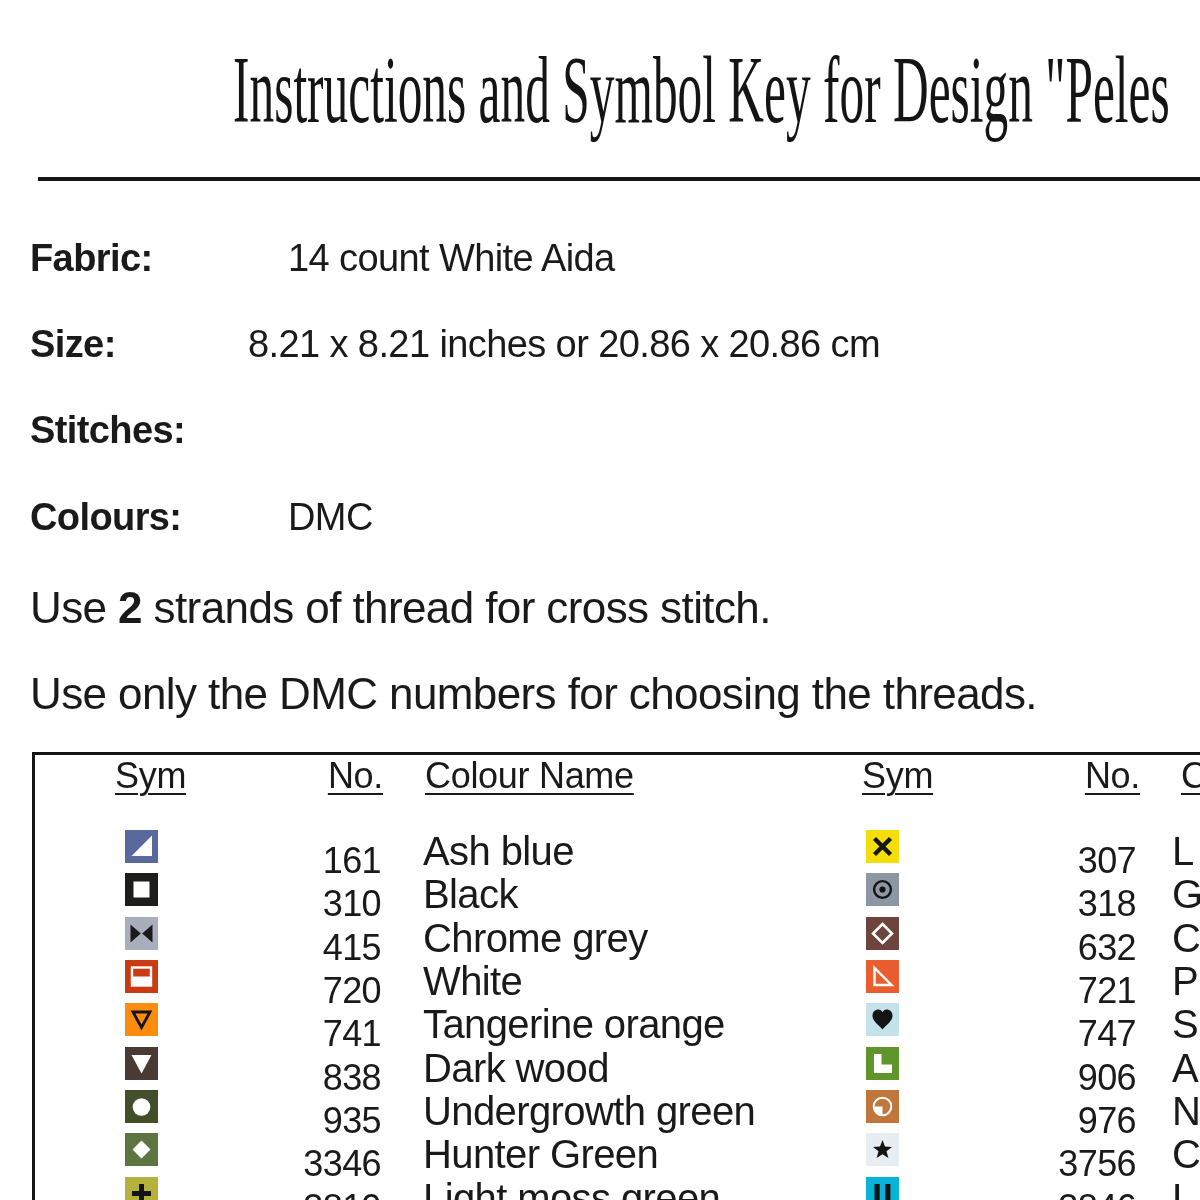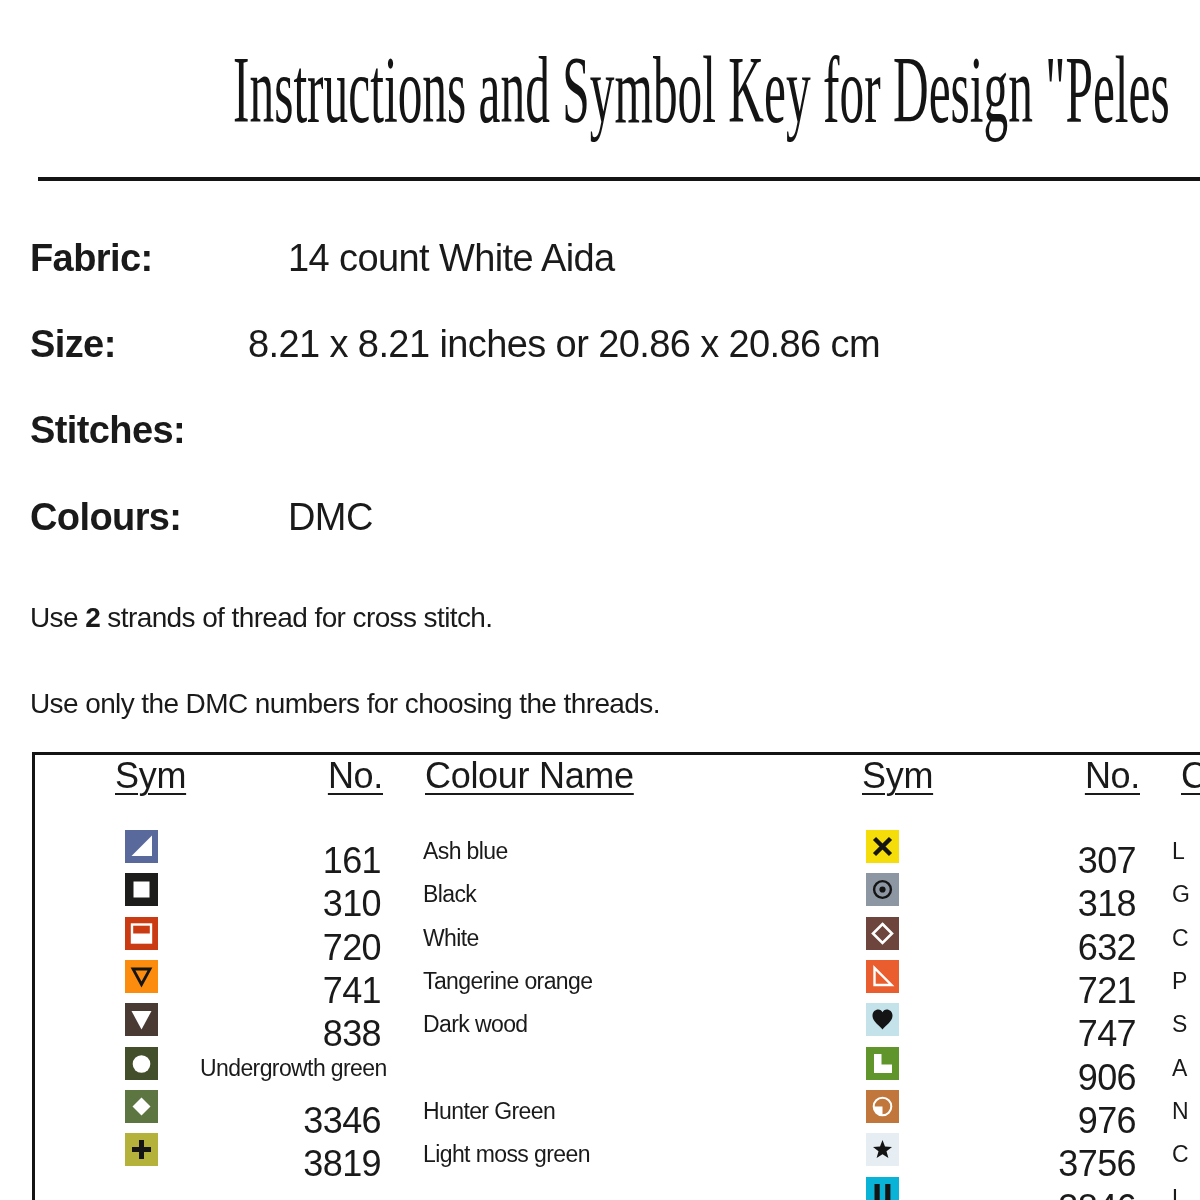--- a/index.html
+++ b/index.html
@@ -13,21 +13,21 @@
     font-family:"Liberation Serif", serif; font-size:95px; line-height:1.05;
     white-space:nowrap; transform:scaleX(0.52); transform-origin:0 0;
     color:#141414;
   }
   .rule { position:absolute; left:38px; top:177px; width:1162px; height:4px; background:#141414; }
 
   .meta-row { position:absolute; left:0; width:1200px; height:40px; font-size:38px; letter-spacing:-0.6px; }
   .meta-row .label { position:absolute; left:30px; font-weight:bold; white-space:nowrap; }
   .meta-row .value { position:absolute; white-space:nowrap; }
 
-  .note { position:absolute; left:30px; font-size:28px; letter-spacing:-0.6px; white-space:nowrap;margin-top:19px; }
+  .note { position:absolute; left:30px; font-size:44px; letter-spacing:-0.6px; white-space:nowrap; }
 
   .key-table {
     position:absolute; left:32px; top:752px; width:1500px; height:620px;
     border:3px solid #141414;
   }
   .hdr {
     position:absolute; top:0px; font-size:36px; letter-spacing:-0.3px; white-space:nowrap;
     text-decoration:underline; text-underline-offset:5px; text-decoration-thickness:2px;
   }
   .hdr-sym-left   { left:80px; }
@@ -37,21 +37,21 @@
   .hdr-no-right   { left:1005px; width:100px; text-align:right; }
   .hdr-col-right  { left:1146px; }
 
   .rows { position:absolute; top:75px; }
   .rows-left  { left:90px; }
   .rows-right { left:831px; }
   .row { height:33px; margin-bottom:10.33px; display:flex; align-items:center; white-space:nowrap; }
   .sym-cell { width:33px; height:33px; display:block; flex:0 0 33px; }
   .sym-cell svg { display:block; }
   .num  { display:block; text-align:right; font-size:36px; letter-spacing:-0.6px; position:relative; top:5px;margin-top:19px; }
-  .name { display:block; font-size:23px; letter-spacing:-0.6px; position:relative; top:5px; }
+  .name { display:block; font-size:40px; letter-spacing:-0.6px; position:relative; top:5px; }
   .rows-left  .num  { width:223px; }
   .rows-right .num  { width:237px; }
   .rows-left  .name { margin-left:42px; }
   .rows-right .name { margin-left:36px; }
 </style>
 </head>
 <body>
 
 <div class="page">
 
@@ -101,20 +101,31 @@
     <span class="sym-cell">
             <svg viewBox="0 0 33 33" width="33" height="33">
               <rect width="33" height="33" fill="#1d1d1b"></rect>
               <rect x="8.5" y="8.5" width="16" height="16" fill="#ffffff"></rect>
             </svg>
           </span>
     <span class="num">310</span>
     <span class="name">Black</span>
   </div>
 
+  <div class="row">
+    <span class="sym-cell">
+            <svg viewBox="0 0 33 33" width="33" height="33">
+              <rect width="33" height="33" fill="#a8aebb"></rect>
+              <polygon points="5.5,7.5 5.5,25.5 15.8,16.5" fill="#1a1a1a"></polygon>
+              <polygon points="27.5,7.5 27.5,25.5 17.2,16.5" fill="#1a1a1a"></polygon>
+            </svg>
+          </span>
+    <span class="num">415</span>
+    <span class="name">Chrome grey</span>
+  </div>
 
   <div class="row">
     <span class="sym-cell">
             <svg viewBox="0 0 33 33" width="33" height="33">
               <rect width="33" height="33" fill="#ca3b13"></rect>
               <rect x="7" y="7.5" width="19" height="18" fill="none" stroke="#ffffff" stroke-width="2.4"></rect>
               <rect x="7" y="16.5" width="19" height="9" fill="#ffffff"></rect>
             </svg>
           </span>
     <span class="num">720</span>
@@ -143,20 +154,21 @@
     <span class="name">Dark wood</span>
   </div>
 
   <div class="row">
     <span class="sym-cell">
             <svg viewBox="0 0 33 33" width="33" height="33">
               <rect width="33" height="33" fill="#434f2b"></rect>
               <circle cx="16.5" cy="17" r="8.8" fill="#ffffff"></circle>
             </svg>
           </span>
+    <span class="num">935</span>
     <span class="name">Undergrowth green</span>
   </div>
 
   <div class="row">
     <span class="sym-cell">
             <svg viewBox="0 0 33 33" width="33" height="33">
               <rect width="33" height="33" fill="#5d7540"></rect>
               <polygon points="16.5,7.5 25.5,16.5 16.5,25.5 7.5,16.5" fill="#ffffff"></polygon>
             </svg>
           </span>

